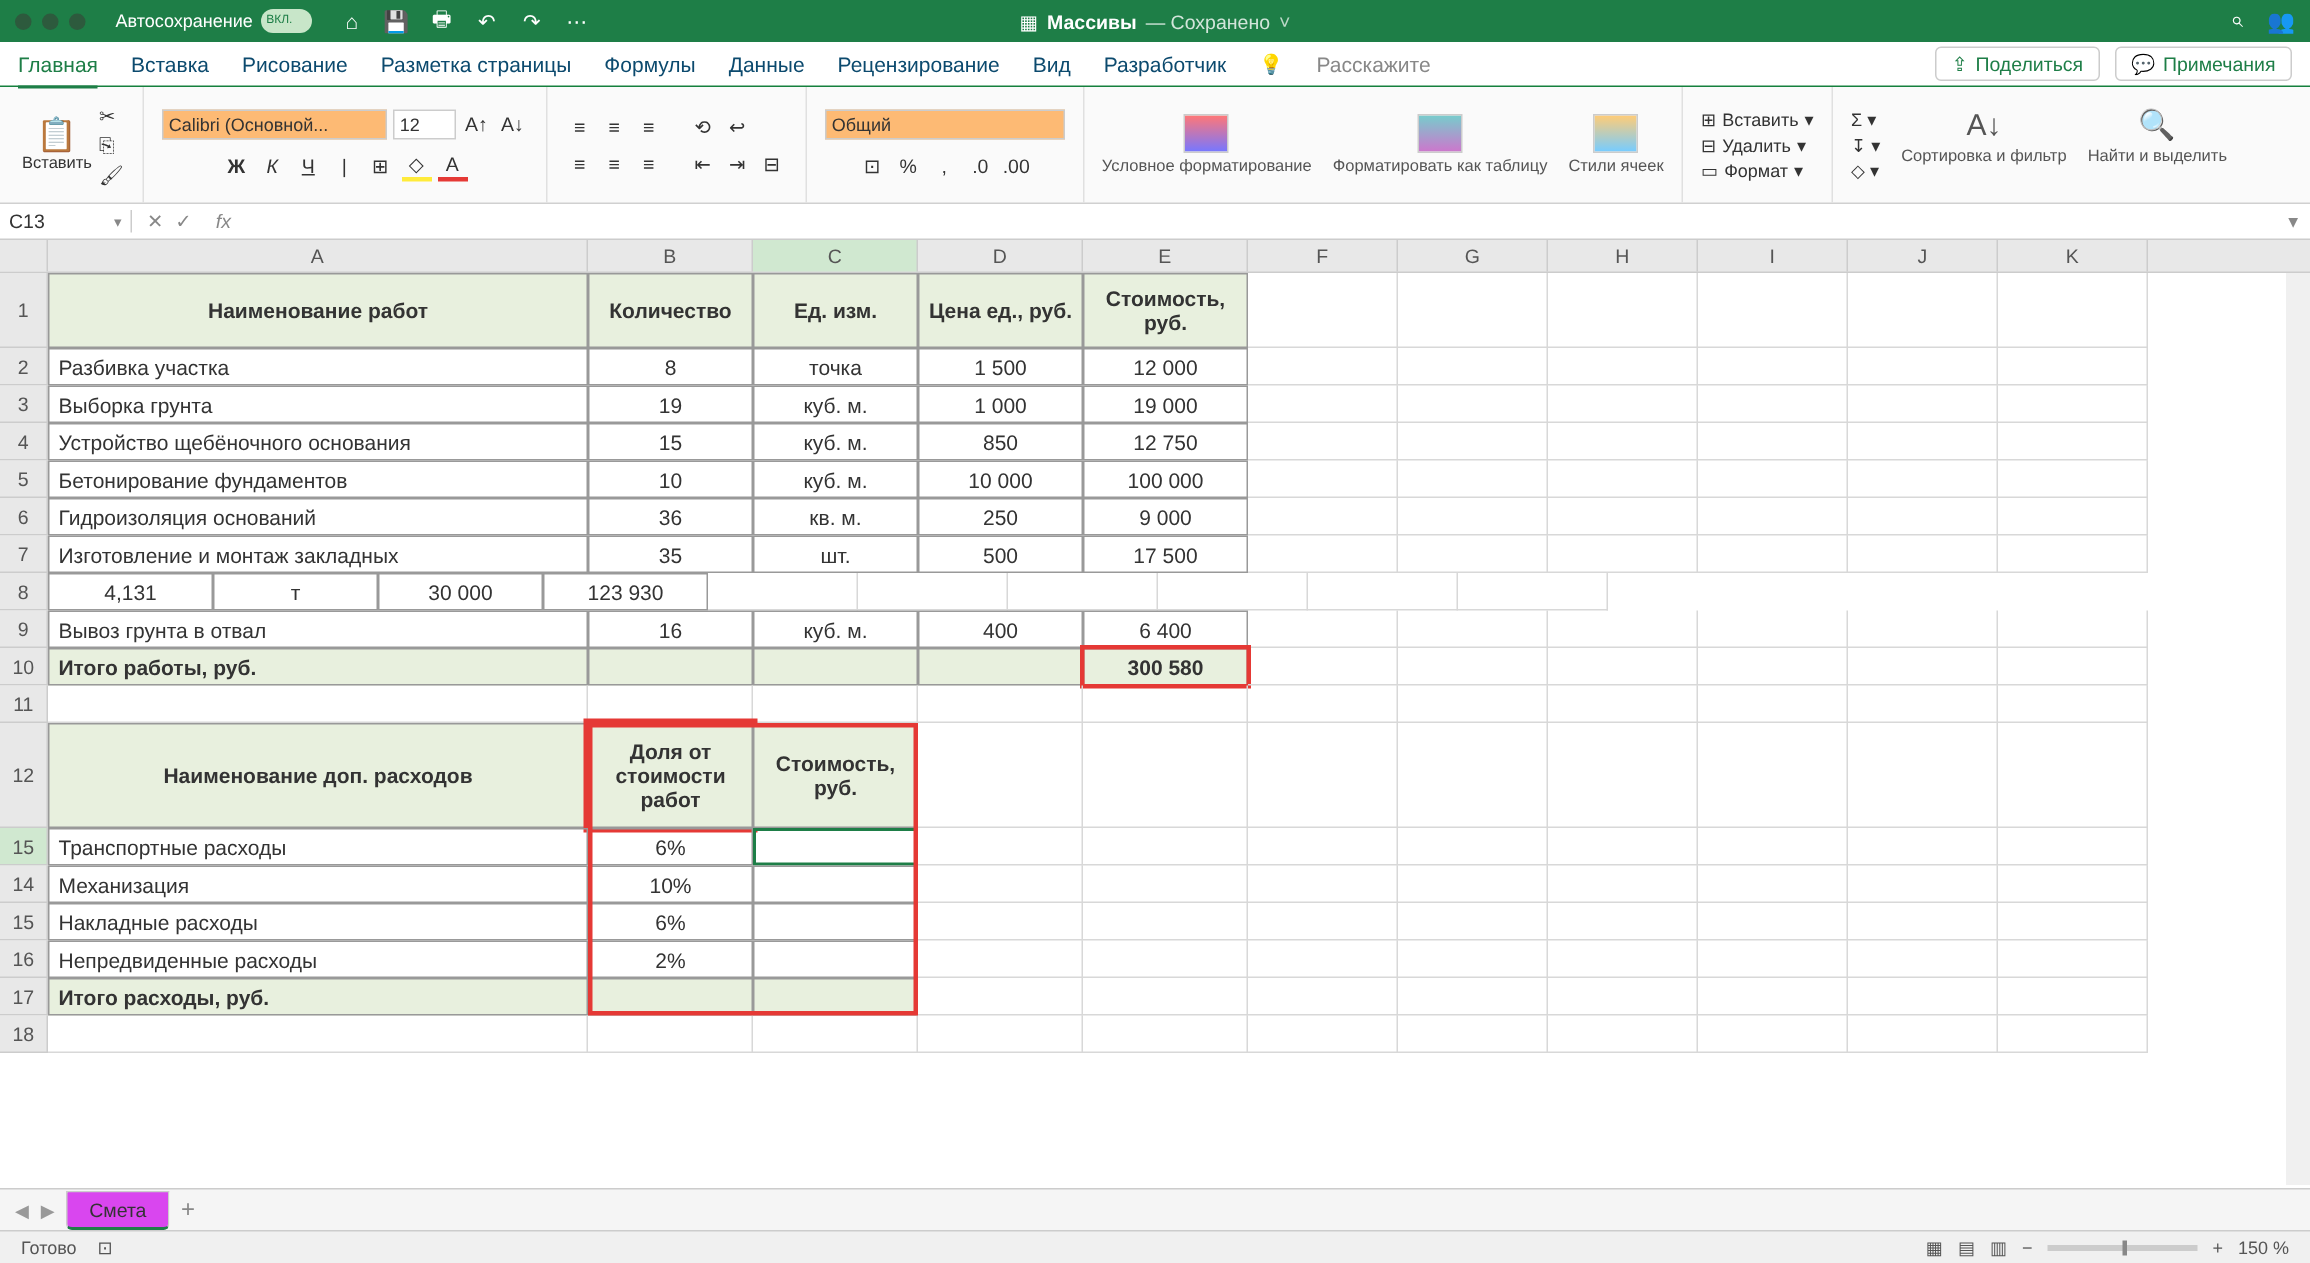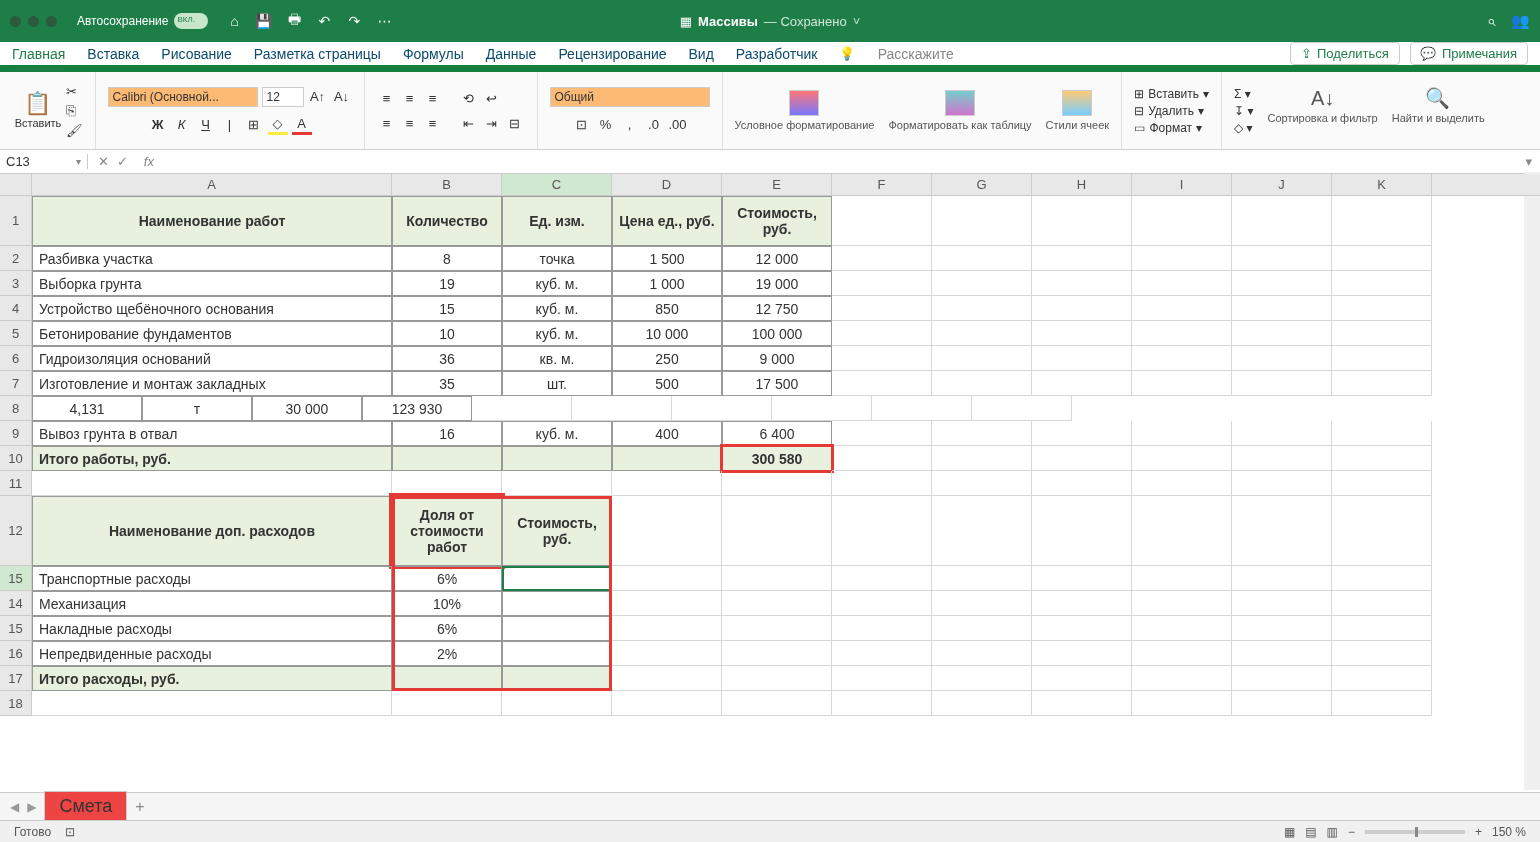--- a/index.html
+++ b/index.html
@@ -1,31 +1,31 @@
 <!DOCTYPE html>
 <html><head>
 <meta charset="utf-8">
 <style>
 * { box-sizing: border-box; margin: 0; padding: 0; font-family: -apple-system, "Segoe UI", sans-serif; }
 body { background: #fff; font-size: 13px; color: #333; overflow: hidden; width: 1540px; height: 842px; }
 
 
-.titlebar { background: #1e7e47; height: 42px; display: flex; align-items: center; padding: 0 10px; color: #fff; position: relative; }
+.titlebar { background: #1e7e47; height: 28px; display: flex; align-items: center; padding: 0 10px; color: #fff; position: relative; }
 .traffic { display: flex; gap: 7px; }
 .traffic span { width: 11px; height: 11px; border-radius: 50%; background: #2d5a3d; }
 .autosave { margin-left: 20px; font-size: 12px; display: flex; align-items: center; gap: 6px; }
 .toggle { width: 34px; height: 16px; background: #c8e6c9; border-radius: 8px; position: relative; }
 .toggle::after { content: "ВКЛ."; font-size: 8px; color: #1e7e47; position: absolute; left: 3px; top: 2px; }
 .qat { display: flex; gap: 14px; margin-left: 18px; }
 .qat span { width: 16px; height: 16px; display: flex; align-items: center; justify-content: center; font-size: 14px; }
 .title-center { position: absolute; left: 50%; transform: translateX(-50%); display: flex; align-items: center; gap: 6px; font-size: 13px; }
 .title-right { margin-left: auto; display: flex; gap: 16px; font-size: 15px; }
 
 
-.ribbon-tabs { background: #fff; height: 30px; display: flex; align-items: center; border-bottom: 7px solid #15803d; padding: 0 12px; gap: 22px; }
+.ribbon-tabs { background: #fff; height: 30px; display: flex; align-items: center; border-bottom: 1px solid #15803d; padding: 0 12px; gap: 22px; }
 .ribbon-tabs .tab { font-size: 14px; color: #0c4a6e; cursor: pointer; }
 .ribbon-tabs .tab.active { color: #1e7e47; border-bottom: 2px solid #1e7e47; padding-bottom: 6px; margin-bottom: -8px; font-weight: 500; }
 .ribbon-tabs .right { margin-left: auto; display: flex; gap: 10px; }
 .ribbon-tabs .btn { border: 1px solid #ccc; border-radius: 4px; padding: 3px 10px; font-size: 13px; color: #1e7e47; display: flex; align-items: center; gap: 5px; }
 
 
 .ribbon { background: #fafafa; height: 78px; display: flex; align-items: center; padding: 0 10px; border-bottom: 1px solid #d0d0d0; gap: 6px; }
 .rgroup { display: flex; flex-direction: column; align-items: center; gap: 2px; padding: 0 6px; height: 100%; justify-content: center; }
 .rgroup.border-r { border-right: 1px solid #e0e0e0; padding-right: 12px; }
 .paste-btn { width: 44px; height: 40px; display: flex; flex-direction: column; align-items: center; }
@@ -67,21 +67,21 @@
 .cell.b { border: 1px solid #999; }
 .cell.center { justify-content: center; }
 .cell.bold { font-weight: bold; }
 .cell.green { background: #e8f0de; }
 .cell.selected { border: 2px solid #1e7e47; }
 .red-box { outline: 3px solid #e53935; outline-offset: -1px; }
 
 
 .sheettabs { position: absolute; bottom: 22px; left: 0; right: 0; height: 28px; background: #f5f5f5; border-top: 1px solid #ccc; display: flex; align-items: center; padding: 0 10px; gap: 8px; }
 .sheettabs .nav { color: #999; font-size: 12px; }
-.sheettab { background: #ef4444; border: 1px solid #ccc; border-bottom: none; padding: 4px 14px; font-size: 18px; border-radius: 0 0 4px 4px; }
+.sheettab { background: #d946ef; border: 1px solid #ccc; border-bottom: none; padding: 4px 14px; font-size: 13px; border-radius: 0 0 4px 4px; }
 .sheettab.active { border-bottom: 2px solid #1e7e47; }
 .addsheet { font-size: 16px; color: #888; }
 
 
 .statusbar { position: absolute; bottom: 0; left: 0; right: 0; height: 22px; background: #f0f0f0; border-top: 1px solid #ccc; display: flex; align-items: center; padding: 0 14px; font-size: 12px; color: #555; }
 .statusbar .right { margin-left: auto; display: flex; align-items: center; gap: 10px; }
 .zoom-slider { width: 100px; height: 4px; background: #ccc; position: relative; }
 .zoom-slider::after { content: ""; position: absolute; left: 50%; top: -3px; width: 3px; height: 10px; background: #888; }
 
 

